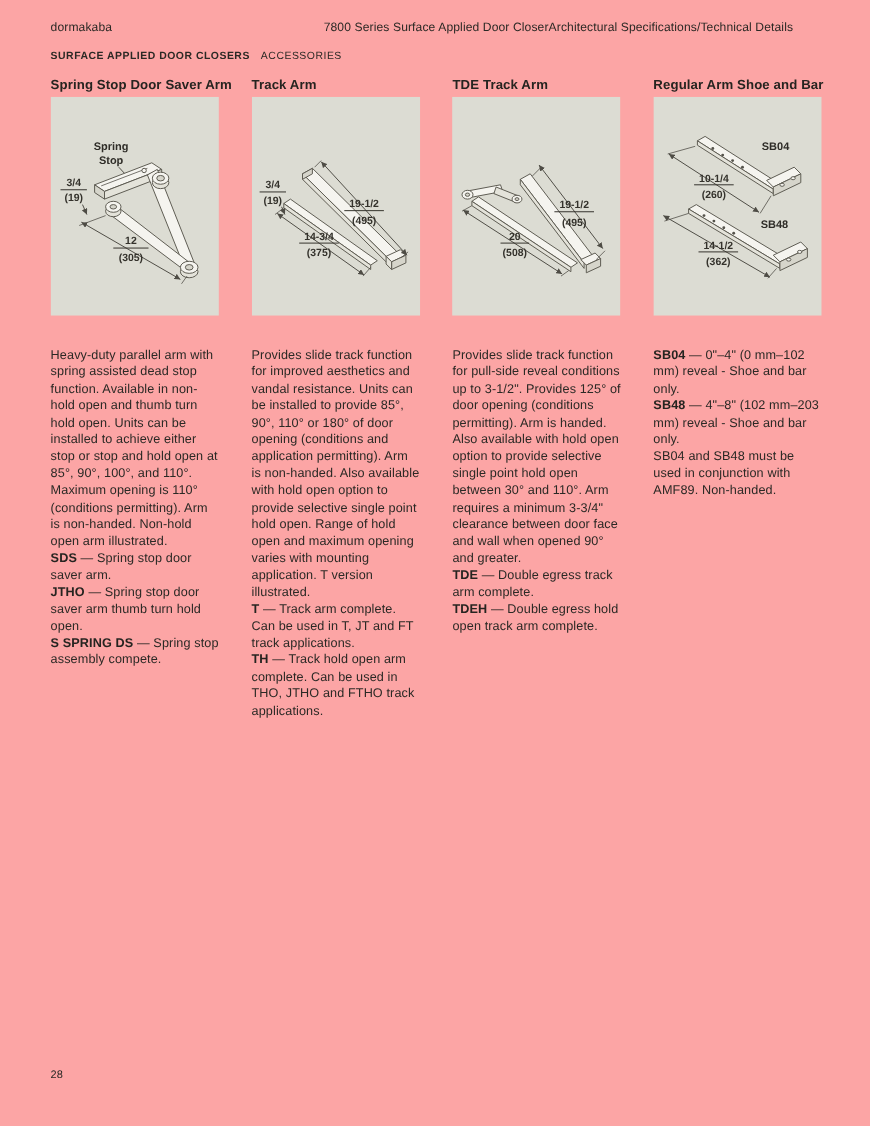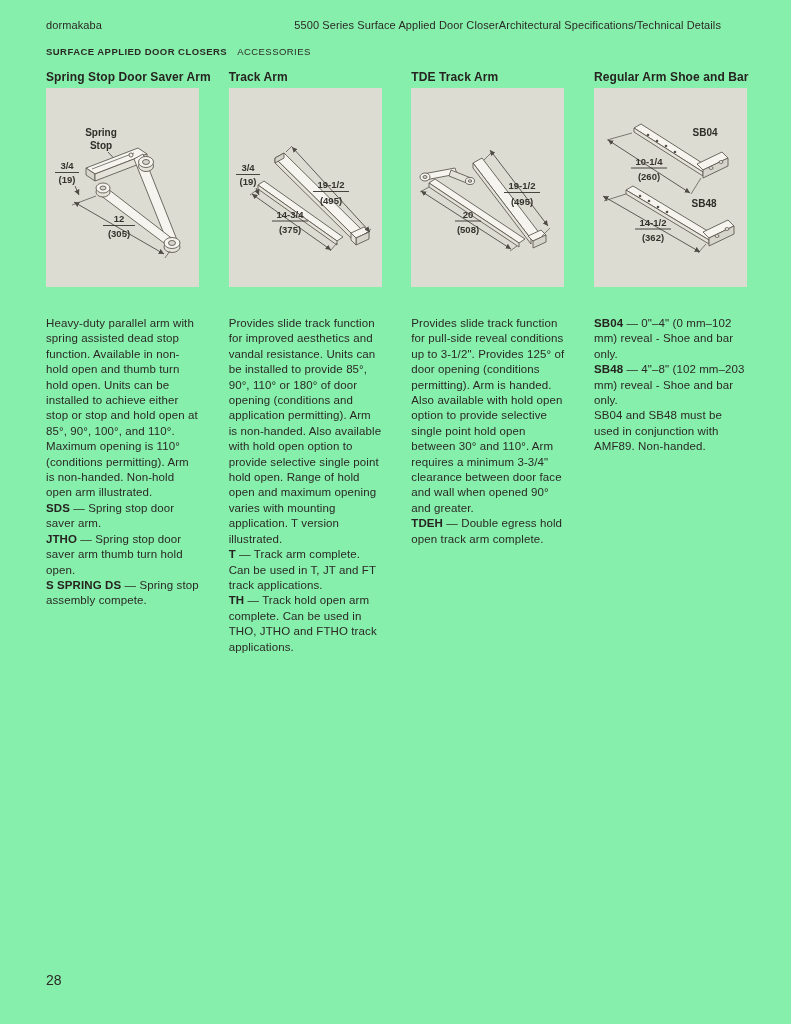--- a/index.html
+++ b/index.html
@@ -1,33 +1,33 @@
 <!DOCTYPE html>
 <html><head>
 <meta charset="utf-8">
 <style>
   html,body { margin:0; padding:0; background:#ffffff; }
-  .page { position:relative; width:791px; height:1024px; background:#86efac;
+  .page { position:relative; width:791px; height:1024px; background:#fca5a5;
           font-family:"Liberation Sans", sans-serif; color:#2b2925; overflow:hidden; }
   .top { display:grid; grid-template-columns:1fr auto 1fr; padding:19px 44px 0 46px;
          font-size:11px; letter-spacing:0.1px; }
   .top .doc  { text-align:center; }
   .top .spec { text-align:left; }
   .sub { margin:15px 44px 0 46px; font-size:9.5px; letter-spacing:0.45px; }
   .sub .primary   { font-weight:bold;text-align:right; }
   .sub .secondary { margin-left:10px; }
   .cols { display:flex; justify-content:space-between; margin:13px 44px 0 46px; }
   .col  { width:153px; }
   .col-title { margin:0 0 4px 0; font-size:12px; font-weight:bold;
                white-space:nowrap; letter-spacing:0.1px; color:#262420; }
   .col svg { display:block; }
   .col-body { margin-top:29px; font-size:11.5px; line-height:15.4px; letter-spacing:0.1px; }
   .col-body p { margin:0; }
   .col-body b { font-weight:bold; color:#262420; }
-  .pageno { position:absolute; left:46px; top:972px; font-size:14px; }
+  .pageno { position:absolute; left:46px; top:972px; font-size:10px; }
 
   
   .face-t { fill:#f5f4ef; stroke:#5d5b52; stroke-width:0.9; stroke-linejoin:round; }
   .face-s { fill:#e4e3da; stroke:#5d5b52; stroke-width:0.9; stroke-linejoin:round; }
   .face-d { fill:#d6d5cb; stroke:#5d5b52; stroke-width:0.9; stroke-linejoin:round; }
   .hole   { fill:#55534b; }
   .dimtext { font-family:"Liberation Sans",sans-serif; font-size:9.5px; font-weight:bold;
              fill:#34322c; text-anchor:middle; }
   .cap     { font-family:"Liberation Sans",sans-serif; font-size:10px; font-weight:bold;
              fill:#2f2d28; text-anchor:middle; }
@@ -46,21 +46,21 @@
     <marker id="arrA" viewBox="0 0 6 6" refX="6" refY="3" markerWidth="6" markerHeight="6" orient="auto-start-reverse">
       <path d="M0,0 L6,3 L0,6 z" fill="#4e4c45"></path>
     </marker>
   </defs>
 </svg>
 
 <div class="page">
 
   <div class="top">
     <span>dormakaba</span>
-    <span class="doc">5500 Series Surface Applied Door Closer</span>
+    <span class="doc">7800 Series Surface Applied Door Closer</span>
     <span class="spec">Architectural Specifications/Technical Details</span>
   </div>
 
   <div class="sub">
     <span class="primary">SURFACE APPLIED DOOR CLOSERS</span><span class="secondary">ACCESSORIES</span>
   </div>
 
   <div class="cols">
 
     <section class="col">
@@ -185,20 +185,21 @@
           <line class="ext" x1="18" y1="99" x2="9" y2="104"></line>
           <line class="ext" x1="106" y1="158" x2="99" y2="163"></line>
           <line class="dimline" x1="10" y1="103" x2="100" y2="161"></line>
           <text class="dimtext" x="57" y="130">20</text>
           <line class="rule" x1="44" y1="133" x2="70" y2="133"></line>
           <text class="dimtext" x="57" y="145">(508)</text>
         </g>
       </svg>
       <div class="col-body">
         <p><b></b><span>Provides slide track function for pull-side reveal conditions up to 3-1/2". Provides 125° of door opening (conditions permitting). Arm is handed. Also available with hold open option to provide selective single point hold open between 30° and 110°. Arm requires a minimum 3-3/4" clearance between door face and wall when opened 90° and greater.</span></p>
+        <p><b>TDE</b><span> — Double egress track arm complete.</span></p>
         <p><b>TDEH</b><span> — Double egress hold open track arm complete.</span></p>
       </div>
     </section>
 
     <section class="col">
       <h3 class="col-title">Regular Arm Shoe and Bar</h3>
       <svg width="153" height="199" viewBox="0 0 153 199">
         <rect x="0" y="0" width="153" height="199" fill="#dcdcd3"></rect>
         <g>
           <polygon class="face-t" points="40,40 47,36 116,80 109,84"></polygon>

